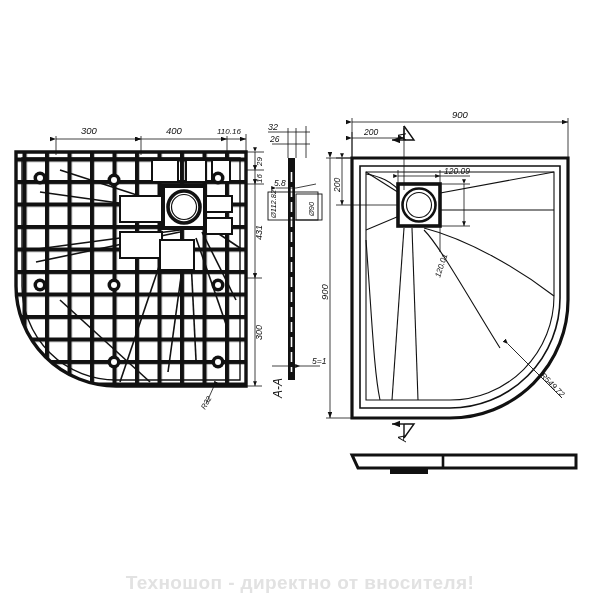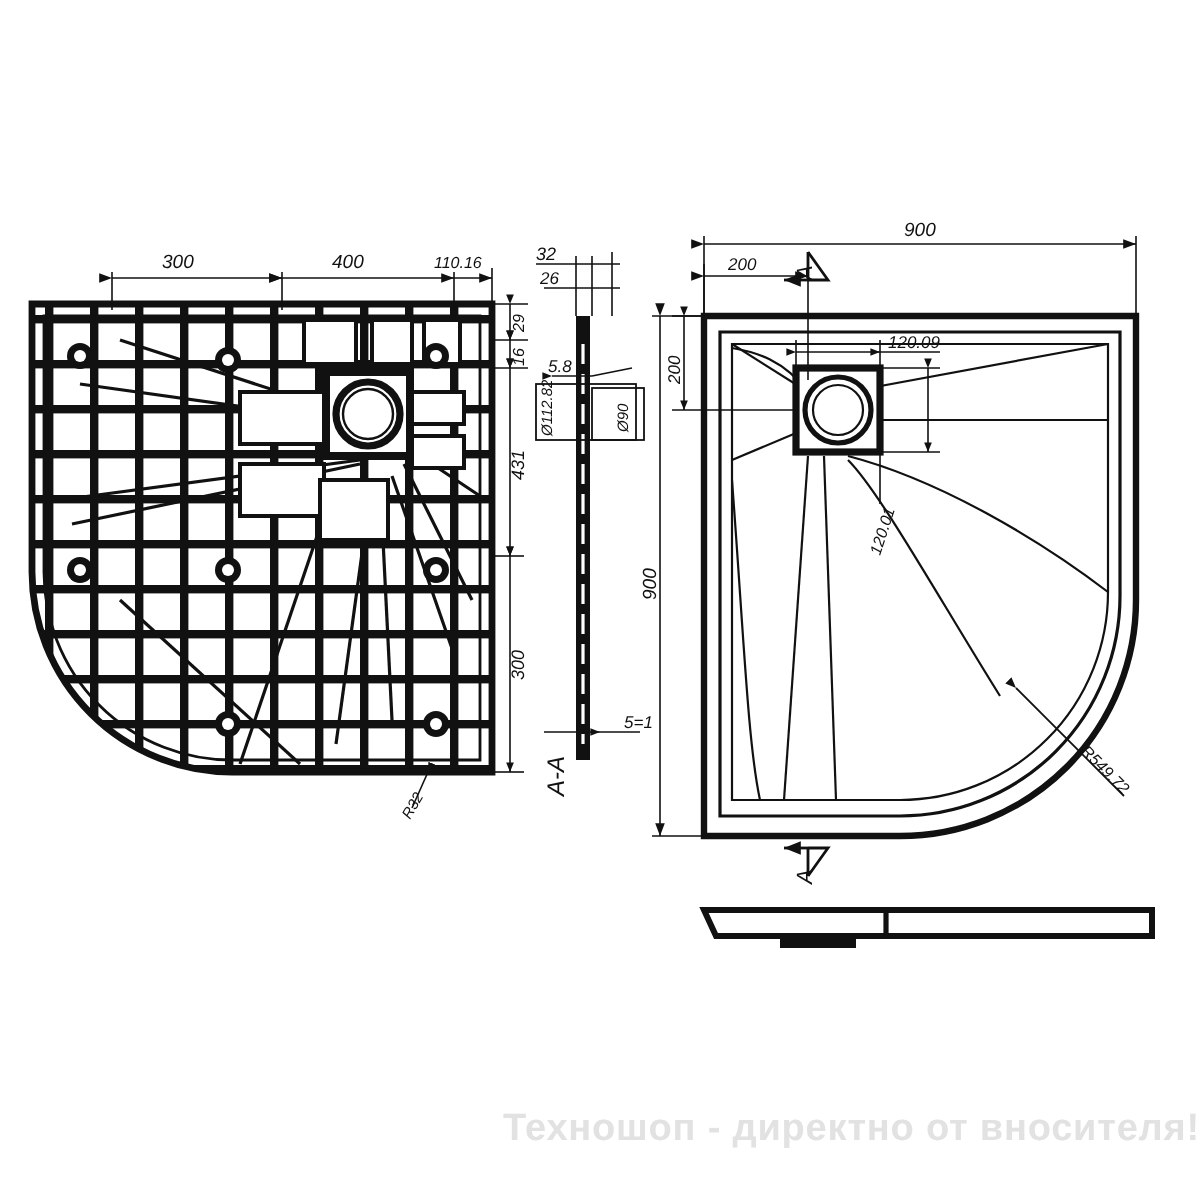--- a/index.html
+++ b/index.html
@@ -1,20 +1,20 @@
 <!DOCTYPE html>
 <html><head>
 <meta charset="utf-8">
 <style>
   html,body{margin:0;padding:0;background:#ffffff;}
   body{width:600px;height:600px;overflow:hidden;
        font-family:"Liberation Sans", sans-serif;color:#111;}
   #sheet{position:relative;width:600px;height:600px;background:#fff;}
   #drawing{position:absolute;left:0;top:0;width:600px;height:600px;}
-  .wm{position:absolute;left:0;right:0;bottom:24px;text-align:right;
+  .wm{position:absolute;left:0;right:0;bottom:6px;text-align:center;
       font-family:"Liberation Sans", sans-serif;font-weight:bold;
       font-size:19px;letter-spacing:.4px;color:#e2e2e2;white-space:nowrap;}
   text{font-family:"Liberation Sans", sans-serif;fill:#111;}
 </style>
 </head>
 <body>
 
 <div id="sheet">
 
   <svg id="drawing" viewBox="0 0 600 600">

